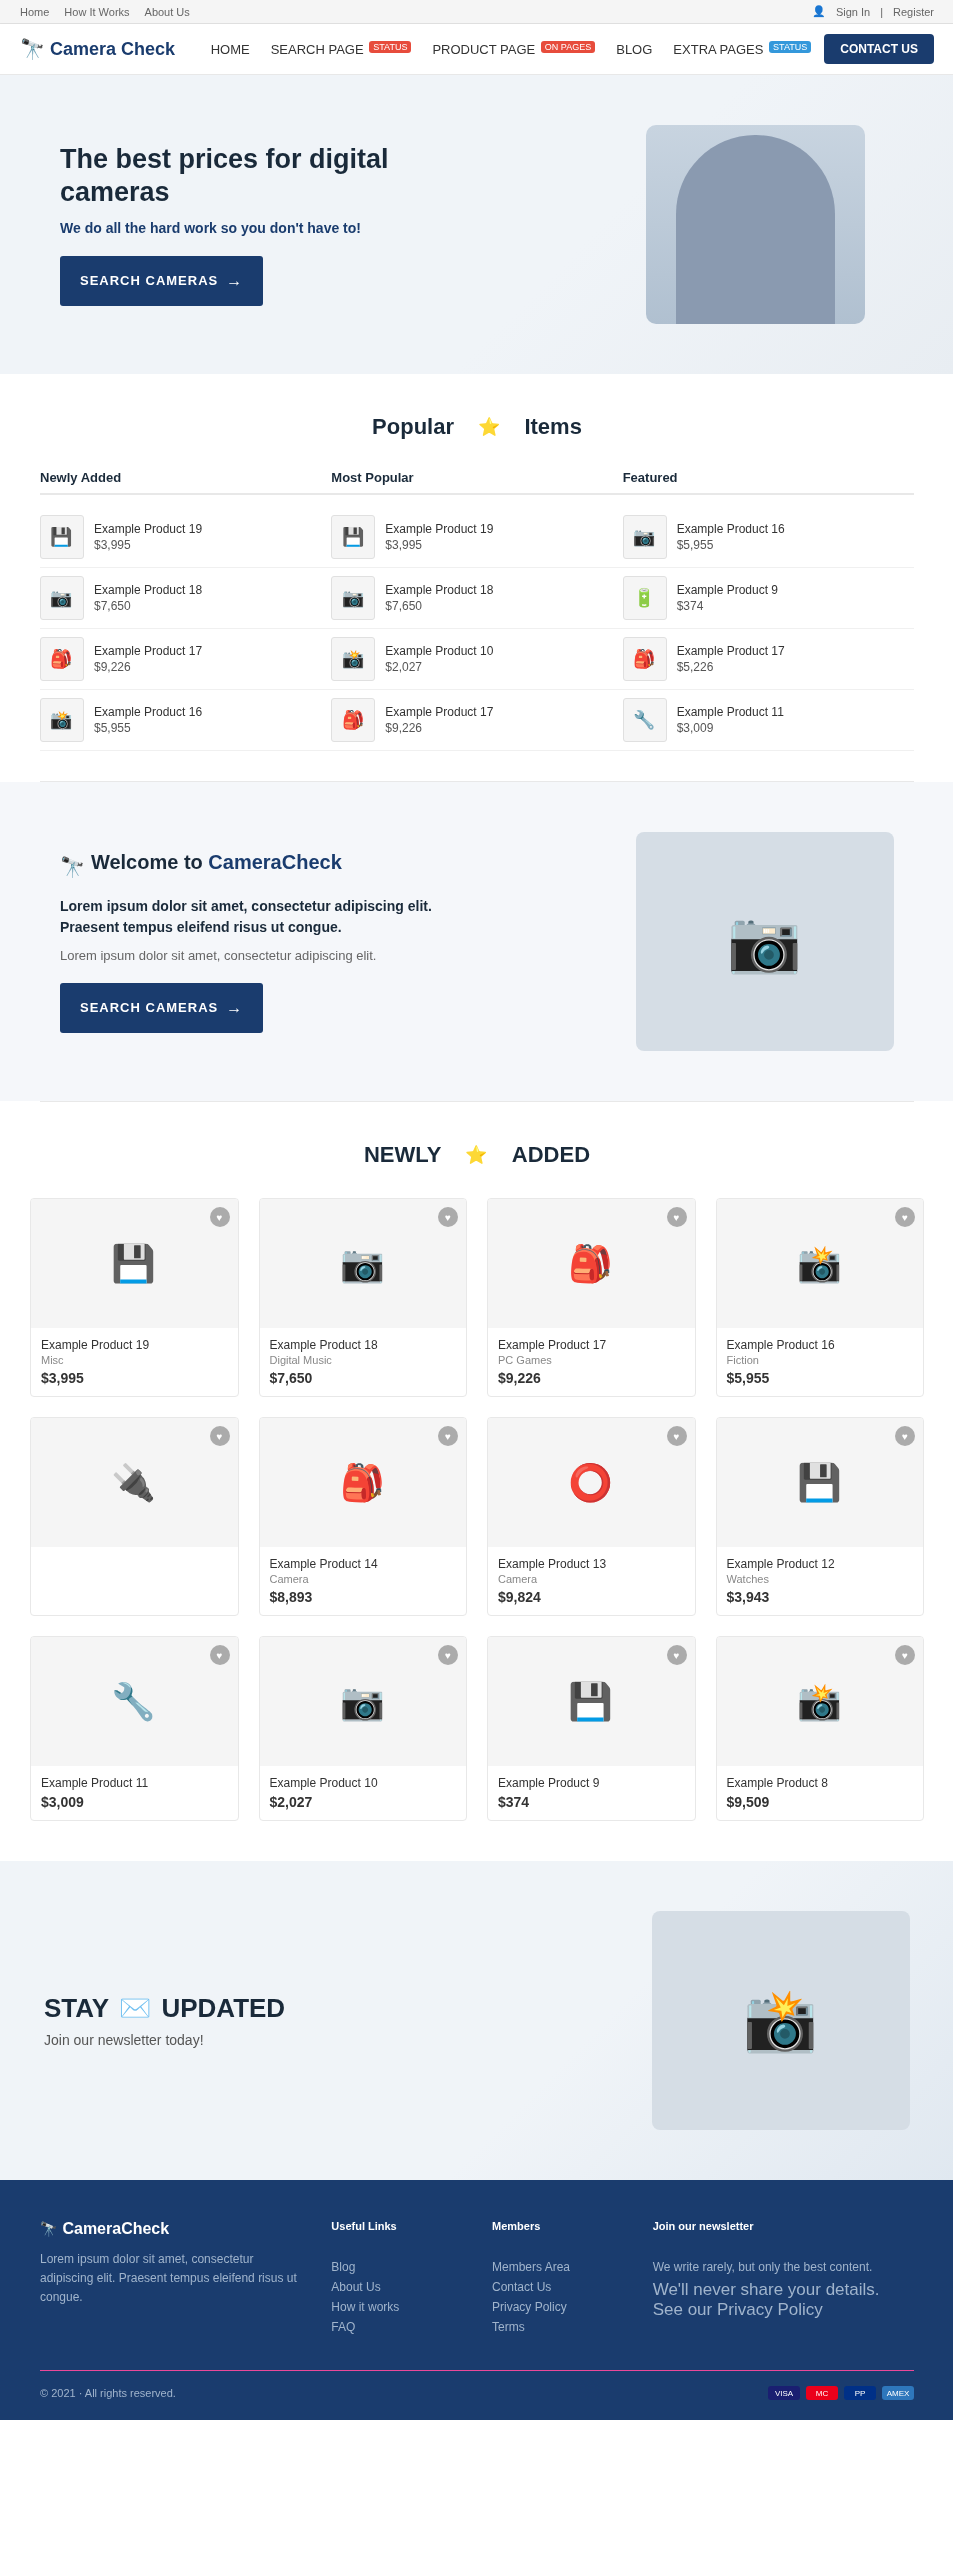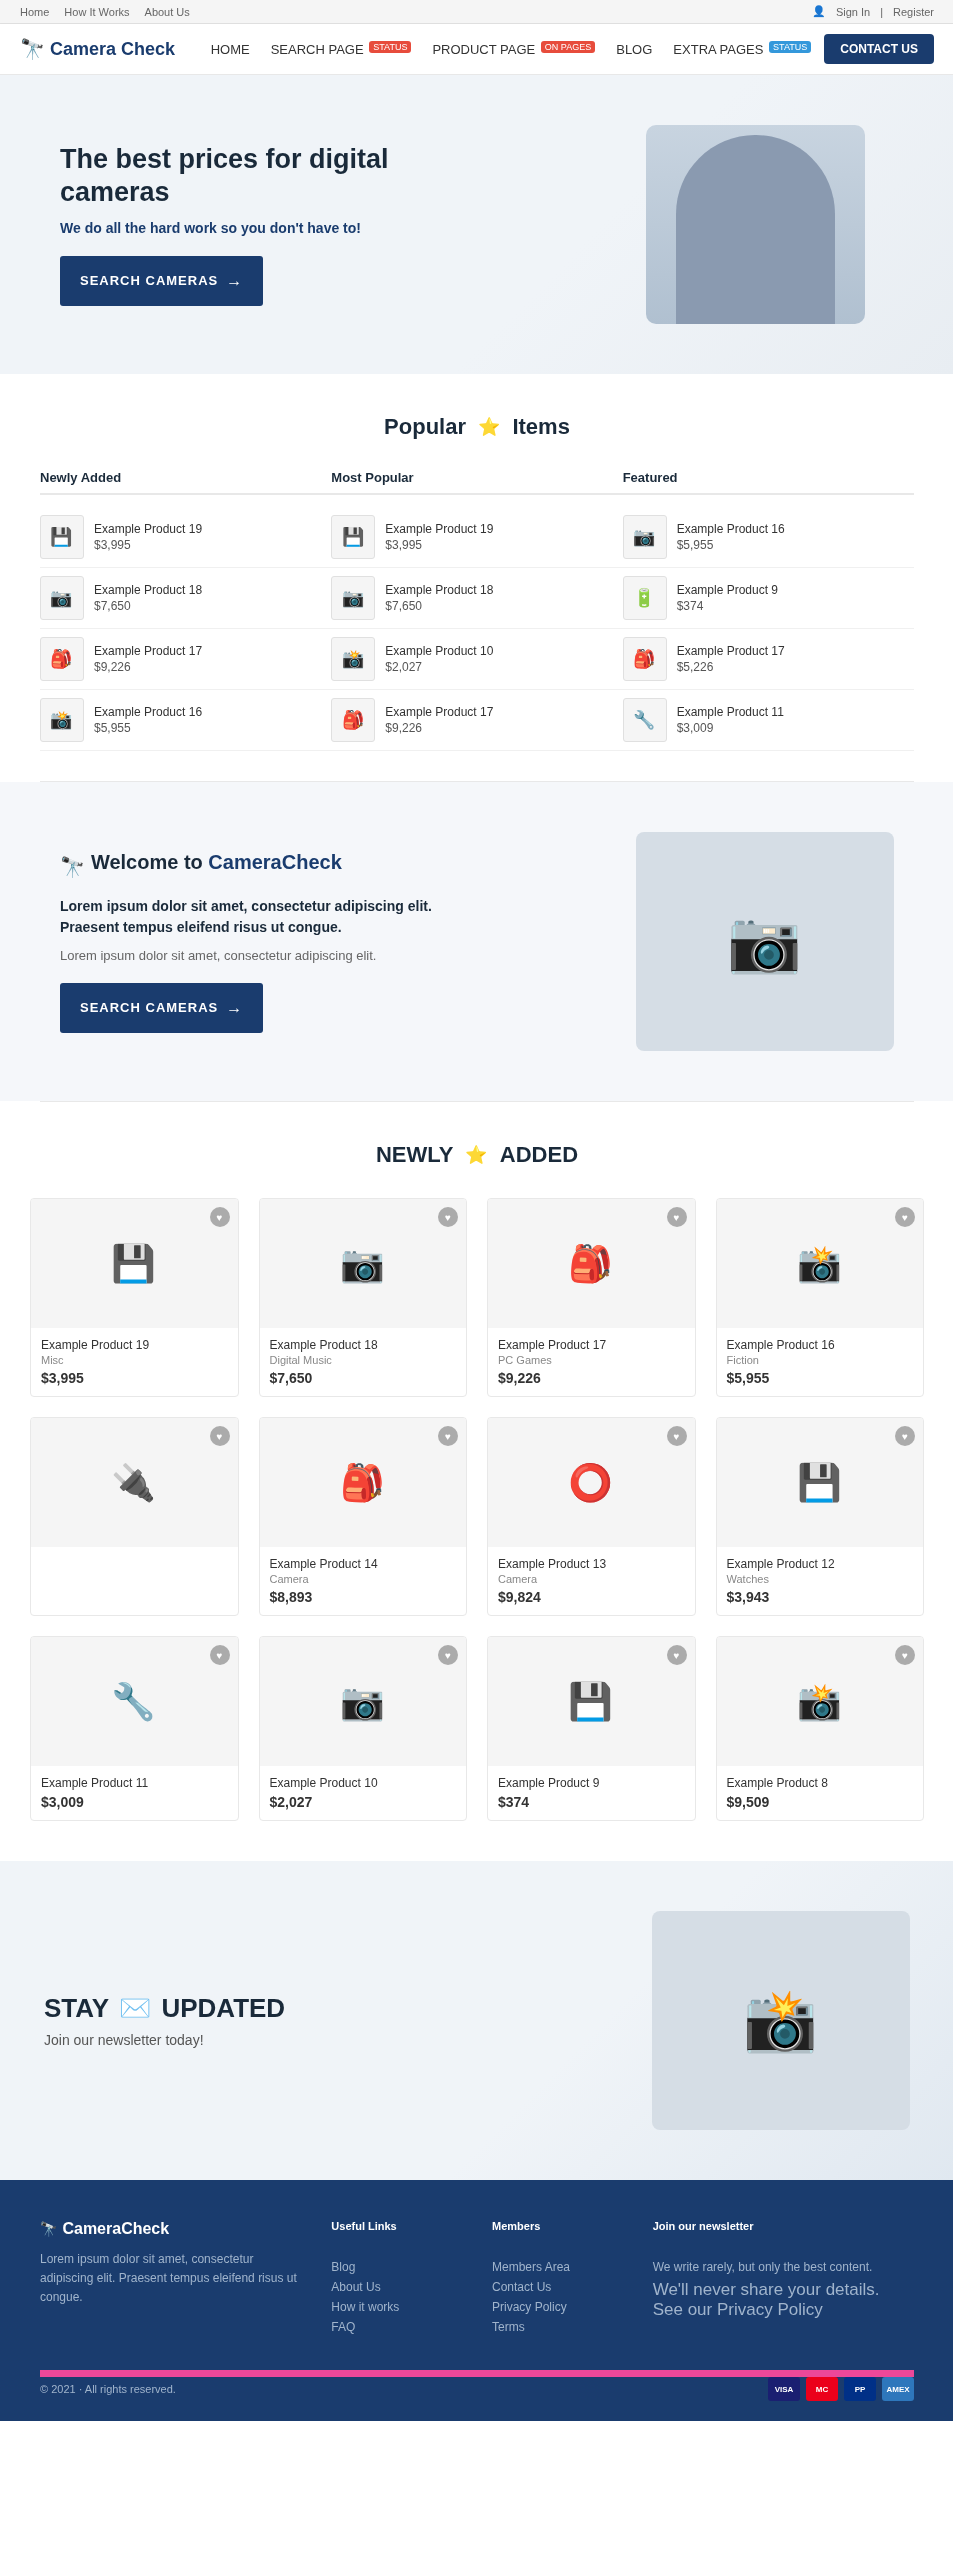--- a/index.html
+++ b/index.html
@@ -29,21 +29,21 @@
     .hero h1 { font-size: 27px; font-weight: bold; color: #1a2a3a; line-height: 1.2; margin-bottom: 12px; }
     .hero-sub { color: #1a3c6e; font-weight: bold; font-size: 14px; margin-bottom: 20px; }
     .search-cameras-btn { background: #1a3c6e; color: #fff; border: none; padding: 16px 20px; font-size: 13px; font-weight: bold; cursor: pointer; border-radius: 3px; display: inline-flex; align-items: center; gap: 8px; text-transform: uppercase; letter-spacing: 1px; }
     .search-cameras-btn .arrow { font-size: 16px; }
     .hero-image { width: 278px; height: 199px; display: flex; align-items: center; justify-content: center; }
     .hero-person { width: 219px; height: 199px; background: linear-gradient(180deg, #c8d4e0 0%, #b0c0d0 100%); border-radius: 10px; display: flex; align-items: flex-end; justify-content: center; overflow: hidden; position: relative; }
     .person-silhouette { width: 159px; height: 189px; background: #8a9ab0; border-radius: 79px 79px 0 0; position: relative; }
 
     
     .popular-section { padding: 40px 40px 30px; }
-    .section-title { text-align: center; font-size: 22px; font-weight: bold; margin-bottom: 30px; color: #1a2a3a; display: flex; align-items: center; justify-content: center; gap: 12px; }
+    .section-title { text-align: center; font-size: 22px; font-weight: bold; margin-bottom: 30px; color: #1a2a3a; display: flex; align-items: center; justify-content: center; gap: 24px; }
     .star-icon { color: #1a3c6e; font-size: 18px; }
     .popular-grid { display: flex; }
     .popular-col { flex: 1; }
     .popular-col-title { font-size: 13px; font-weight: bold; color: #1a2a3a; margin-bottom: 12px; padding-bottom: 8px; border-bottom: 2px solid #e8e8e8; }
     .popular-item { display: flex; align-items: center; gap: 10px; padding: 8px 0; border-bottom: 1px solid #f0f0f0; }
     .popular-item-img { width: 44px; height: 44px; background: #f5f5f5; border: 1px solid #e0e0e0; border-radius: 3px; display: flex; align-items: center; justify-content: center; font-size: 18px; }
     .popular-item-info .item-name { font-size: 12px; color: #333; font-weight: 500; }
     .popular-item-info .item-price { font-size: 12px; color: #555; margin-top: 2px; }
 
     
@@ -80,24 +80,24 @@
     .footer { background: #1a3c6e; color: #fff; padding: 40px 40px 20px; }
     .footer-grid { display: grid; grid-template-columns: 2fr 1fr 1fr 2fr; gap: 30px; margin-bottom: 30px; }
     .footer-logo { display: flex; align-items: center; gap: 5px; margin-bottom: 12px; }
     .footer-logo-text { font-size: 16px; font-weight: bold; color: #fff; }
     .footer-logo-icon { color: #e8a020; }
     .footer-desc { font-size: 12px; color: #a0b4cc; line-height: 1.6; }
     .footer-col h4 { font-size: 11px; font-weight: bold; margin-bottom: 28px; color: #fff; }
     .footer-col a { display: block; color: #a0b4cc; text-decoration: none; font-size: 12px; margin-bottom: 6px; }
     .footer-newsletter-text { font-size: 12px; color: #a0b4cc; margin-bottom: 6px; }
     .footer-privacy { font-size: 17px; color: #a0b4cc; }
-    .footer-bottom { display: flex; justify-content: space-between; align-items: center; border-top: 7px solid #ec4899; }
+    .footer-bottom { display: flex; justify-content: space-between; align-items: center; border-top: 1px solid #ec4899; padding-top: 15px; }
     .footer-copy { font-size: 11px; color: #a0b4cc; }
     .payment-icons { display: flex; gap: 6px; }
-    .payment-icon { width: 32px; height: 24px; border-radius: 3px; display: flex; align-items: center; justify-content: center; font-size: 8px; font-weight: bold; }
+    .payment-icon { width: 32px; height: 14px; border-radius: 3px; display: flex; align-items: center; justify-content: center; font-size: 8px; font-weight: normal; }
     .visa { background: #1a1f71; color: #fff; }
     .mc { background: #eb001b; color: #fff; }
     .paypal { background: #003087; color: #fff; }
     .amex { background: #2e77bc; color: #fff; }
 
     
     .section-divider { height: 1px; background: #e8e8e8; margin: 0 40px; }
   </style>
 </head>
 <body>

